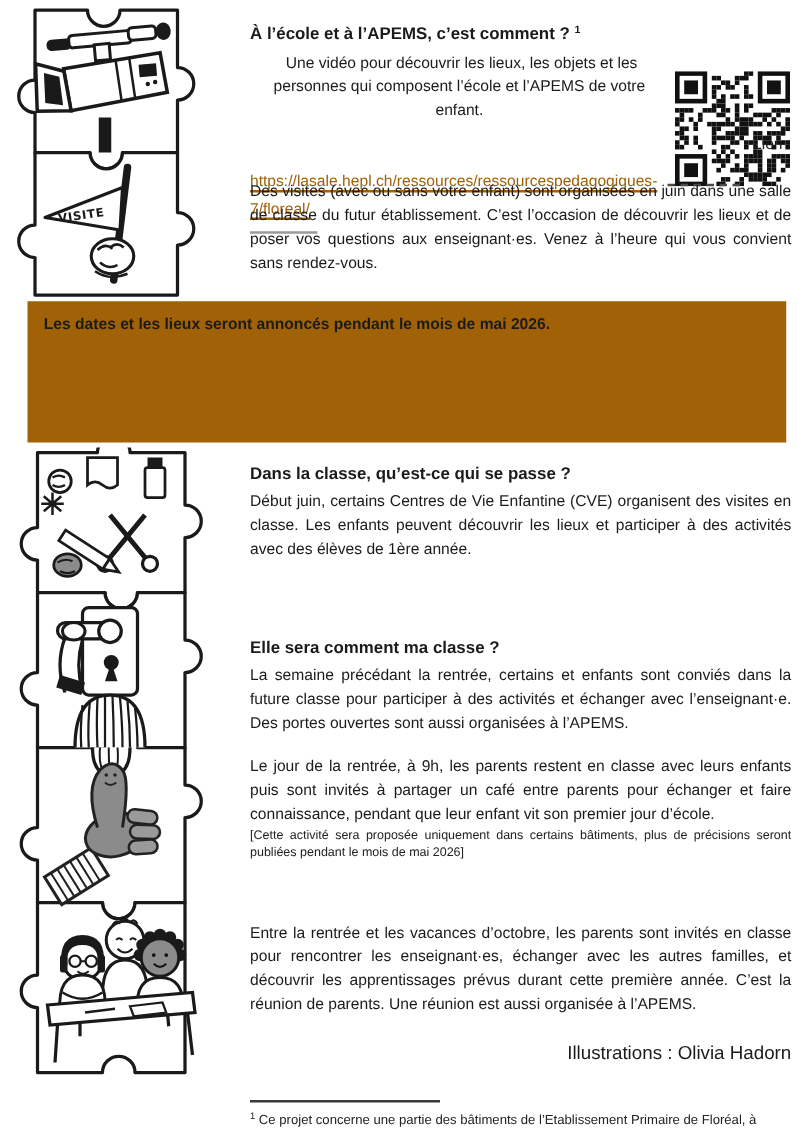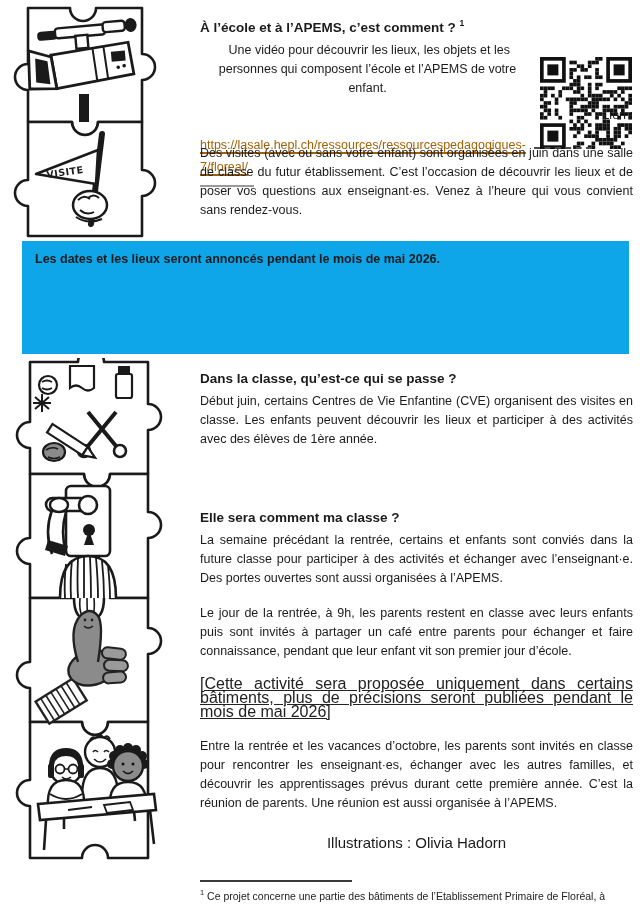--- a/index.html
+++ b/index.html
@@ -13,22 +13,22 @@
   .h sup { font-size:8.5px; vertical-align:super; font-weight:bold; }
   .para { font-size:12.5px; line-height:19px; margin-top:3px; text-align:justify; }
   .para.nojust { text-align:center; white-space:pre-wrap; }
   .lien { font-size:12.5px; line-height:19px; margin-top:8px;text-align:right; }
   .url { display:block; margin-top:9px; font-size:12.5px; line-height:22px; color:#a16207; cursor:pointer; }
   .url .uline { text-decoration:underline; text-decoration-thickness:1.5px; text-underline-offset:3px; }
   .dash-ext { display:inline-block; width:58px; border-bottom:2px dashed #4a4a4a; margin-left:8px; vertical-align:baseline; }
   .sub-rule { width:54px; height:2px; background:#9a9a9a; margin-top:7px; }
   .notice { position:absolute; left:22px; top:241px; width:607px; height:113px; padding:9px 13px;
             font-size:12.5px; font-weight:bold; line-height:18px; }
-  .small-note { font-size:16px; line-height:14px; margin-top:16px; text-align:justify; color:#222;text-decoration:underline; }
-  .credit { position:absolute; left:200px; top:833px; width:433px; text-align:center; font-size:15px; line-height:20px; }
+  .small-note { font-size:10px; line-height:14px; margin-top:1px; text-align:justify; color:#222; }
+  .credit { position:absolute; left:200px; top:833px; width:433px; text-align:right; font-size:15px; line-height:20px; }
   .fn-rule { position:absolute; left:200px; top:880px; width:152px; height:1.5px; background:#3a3a3a; }
   .footnote { position:absolute; left:200px; top:886px; width:436px; font-size:10.5px; line-height:14px; color:#222; }
   .footnote sup { font-size:7.5px; vertical-align:super; }
   .art { position:absolute; }
   svg text { font-family:"DejaVu Sans", sans-serif; }
 </style>
 </head>
 <body>
 
 <svg class="art" style="left:6px;top:4px" width="160" height="236" viewBox="0 0 160 236">
@@ -388,21 +388,21 @@
   <p class="para nojust" style="width:335px"> Une vidéo pour découvrir les lieux, les objets et les personnes qui composent l’école et l’APEMS de votre enfant.</p>
   <div class="lien">Lien :</div>
   <a class="url" style="width:420px"><span class="uline">https://lasale.hepl.ch/ressources/ressourcespedagogiques-</span><span class="dash-ext"></span><br><span class="uline">7/floreal/</span></a>
   <div class="sub-rule"></div>
 </section>
 
 <section class="sec" style="top:141px">
   <p class="para">Des visites (avec ou sans votre enfant) sont organisées en juin dans une salle de classe du futur établissement. C’est l’occasion de découvrir les lieux et de poser vos questions aux enseignant·es. Venez à l’heure qui vous convient sans rendez-vous.</p>
 </section>
 
-<div class="notice" style="background: #0ea5e9;">
+<div class="notice" style="background: #a16207;">
   <span>Les dates et les lieux seront annoncés pendant le mois de mai 2026.</span>
 </div>
 
 <section class="sec" style="top:369px">
   <div class="h">Dans la classe, qu’est-ce qui se passe ?</div>
   <p class="para">Début juin, certains Centres de Vie Enfantine (CVE) organisent des visites en classe. Les enfants peuvent découvrir les lieux et participer à des activités avec des élèves de 1ère année.</p>
 </section>
 
 <section class="sec" style="top:508px">
   <div class="h">Elle sera comment ma classe ?</div>

